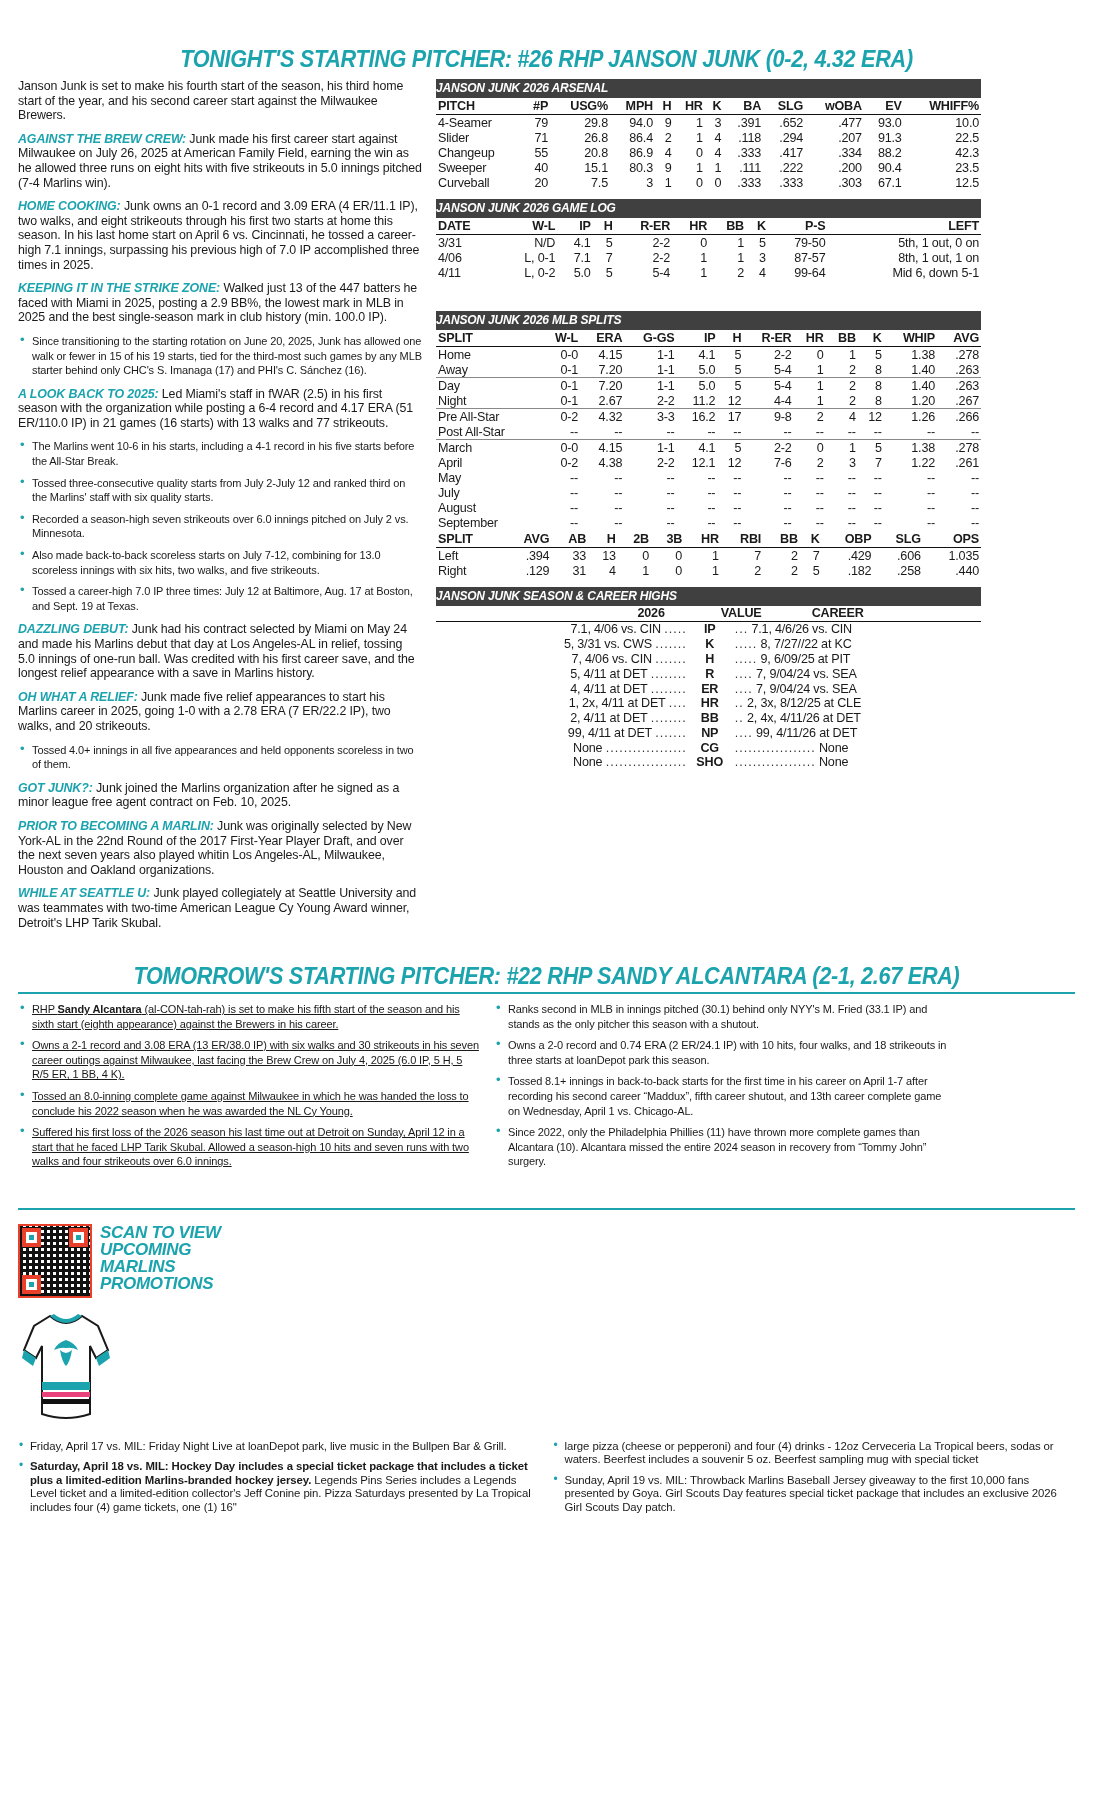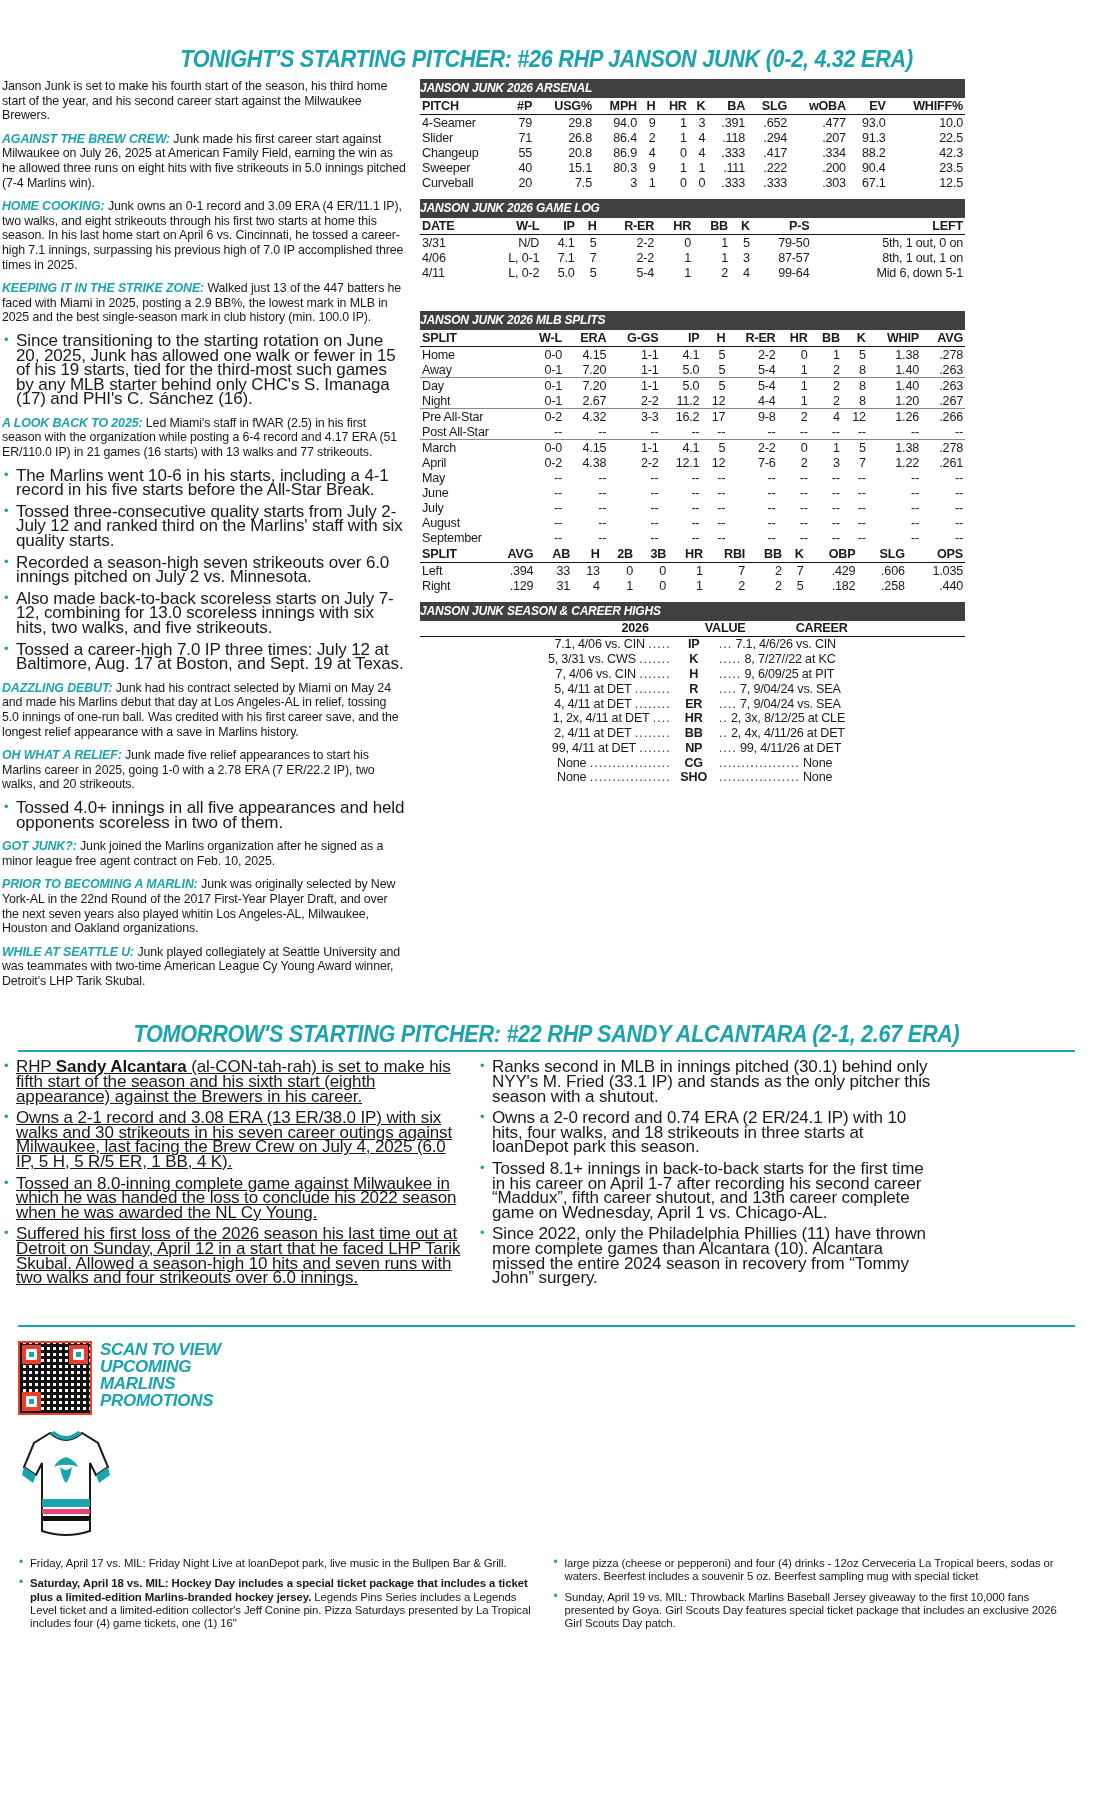--- a/index.html
+++ b/index.html
@@ -25,36 +25,36 @@
     font-size: 23px;
     line-height: 1;
     padding: 0 10px;
     text-transform: uppercase;
     font-stretch: condensed;
     transform: scaleX(0.94);
   }
   .rule-teal { height:2px; background:#1ba3ae; margin: 4px 0 0 0; }
 
   
-  .two-col { display:flex; gap: 14px; padding: 0 2px; }
+  .two-col { display:flex; gap: 14px; padding: 0 18px; }
   .col-left { width: 404px; }
   .col-right { width: 545px; }
 
   
   .ptext {
     font-size: 12.4px;
     line-height: 14.6px;
     margin: 0 0 9px 0;
     text-align: left;
     letter-spacing: -0.12px;
   }
   .lead { color:#1ba3ae; font-weight:bold; font-style:italic; text-transform:uppercase; letter-spacing:-0.1px; }
   .bullets { margin: 0 0 9px 0; padding: 0; list-style: none; }
   .bullets li {
-    font-size: 17px;
+    font-size: 11px;
     line-height: 14.6px;
     margin: 0 0 7px 0;
     padding-left: 14px;
     position: relative;
     letter-spacing: -0.12px;
   }
   .bullets li::before {
     content: "\2022";
     color: #1ba3ae;
     position: absolute;
@@ -475,34 +475,20 @@
                 <td>12</td>
                 <td>7-6</td>
                 <td>2</td>
                 <td>3</td>
                 <td>7</td>
                 <td>1.22</td>
                 <td>.261</td>
               </tr>
               <tr>
                 <td class="l">May</td>
-                <td>--</td>
-                <td>--</td>
-                <td>--</td>
-                <td>--</td>
-                <td>--</td>
-                <td>--</td>
-                <td>--</td>
-                <td>--</td>
-                <td>--</td>
-                <td>--</td>
-                <td>--</td>
-              </tr>
-              <tr>
-                <td class="l">June</td>
                 <td>--</td>
                 <td>--</td>
                 <td>--</td>
                 <td>--</td>
                 <td>--</td>
                 <td>--</td>
                 <td>--</td>
                 <td>--</td>
                 <td>--</td>
                 <td>--</td>

